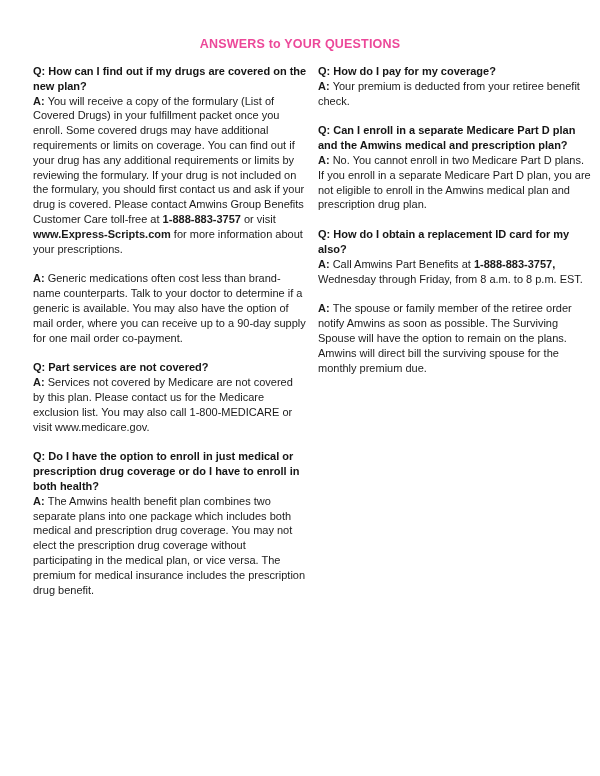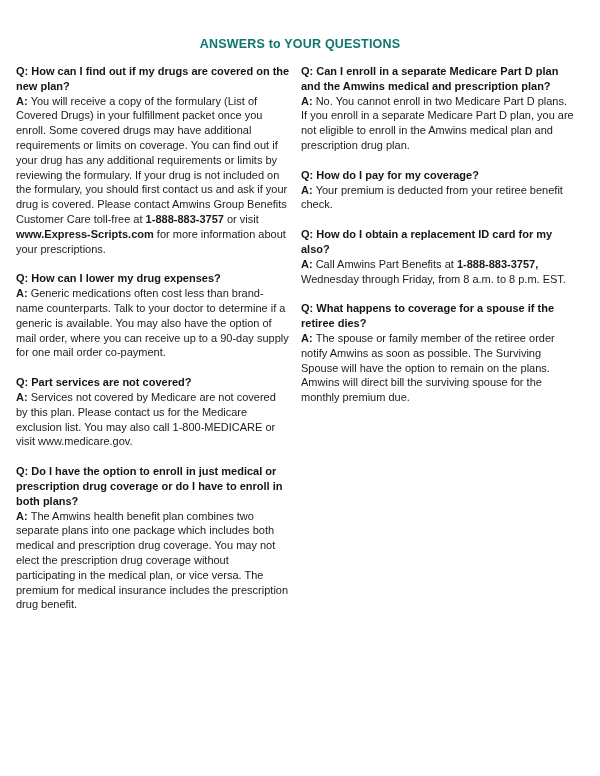--- a/index.html
+++ b/index.html
@@ -20,26 +20,26 @@
     box-sizing: border-box;
   }
   .doc-title {
     margin: 0;
     padding-top: 37px;
     text-align: center;
     font-size: 12.5px;
     line-height: 15px;
     font-weight: 700;
     letter-spacing: 0.2px;
-    color: #0f766e;
+    color: #ec4899;
   }
   .columns {
     display: flex;
     align-items: flex-start;
-    padding: 12px 26px 0 16px;
+    padding: 12px 26px 0 33px;
     gap: 11px;
   }
   .col {
     flex: 0 0 274px;
     width: 274px;
   }
   .qa {
     margin: 0 0 15px 0;
   }
   .qa p {
@@ -59,52 +59,50 @@
 <div class="page">
   <h1 class="doc-title">ANSWERS to YOUR QUESTIONS</h1>
   <div class="columns">
     <div class="col">
   <div class="qa">
     <p class="q">Q: How can I find out if my drugs are covered on the new plan?</p>
     <p class="a"><span class="b">A: </span><span>You will receive a copy of the formulary (List of Covered Drugs) in your fulfillment packet once you enroll. Some covered drugs may have additional requirements or limits on coverage. You can find out if your drug has any additional requirements or limits by reviewing the formulary. If your drug is not included on the formulary, you should first contact us and ask if your drug is covered. Please contact Amwins Group Benefits Customer Care toll-free at </span><span class="b">1-888-883-3757</span><span> or visit </span><span class="b">www.Express-Scripts.com</span><span> for more information about your prescriptions.</span></p>
   </div>
 
   <div class="qa">
-    <p class="q">Q: How can I lower my drug expenses?</p>
     <p class="a"><span class="b">A: </span><span>Generic medications often cost less than brand-name counterparts. Talk to your doctor to determine if a generic is available. You may also have the option of mail order, where you can receive up to a 90-day supply for one mail order co-payment.</span></p>
   </div>
 
   <div class="qa">
     <p class="q">Q: Part services are not covered?</p>
     <p class="a"><span class="b">A: </span><span>Services not covered by Medicare are not covered by this plan. Please contact us for the Medicare exclusion list. You may also call 1-800-MEDICARE or visit www.medicare.gov.</span></p>
   </div>
 
   <div class="qa">
   </div>
 
   <div class="qa">
-    <p class="q">Q: Do I have the option to enroll in just medical or prescription drug coverage or do I have to enroll in both plans?</p>
+    <p class="q">Q: Do I have the option to enroll in just medical or prescription drug coverage or do I have to enroll in both health?</p>
     <p class="a"><span class="b">A: </span><span>The Amwins health benefit plan combines two separate plans into one package which includes both medical and prescription drug coverage. You may not elect the prescription drug coverage without participating in the medical plan, or vice versa. The premium for medical insurance includes the prescription drug benefit.</span></p>
   </div>
 </div>
     <div class="col">
   <div class="qa">
-    <p class="q">Q: Can I enroll in a separate Medicare Part D plan and the Amwins medical and prescription plan?</p>
-    <p class="a"><span class="b">A: </span><span>No. You cannot enroll in two Medicare Part D plans. If you enroll in a separate Medicare Part D plan, you are not eligible to enroll in the Amwins medical plan and prescription drug plan.</span></p>
+    <p class="q">Q: How do I pay for my coverage?</p>
+    <p class="a"><span class="b">A: </span><span>Your premium is deducted from your retiree benefit check.</span></p>
   </div>
 
   <div class="qa">
-    <p class="q">Q: How do I pay for my coverage?</p>
-    <p class="a"><span class="b">A: </span><span>Your premium is deducted from your retiree benefit check.</span></p>
+    <p class="q">Q: Can I enroll in a separate Medicare Part D plan and the Amwins medical and prescription plan?</p>
+    <p class="a"><span class="b">A: </span><span>No. You cannot enroll in two Medicare Part D plans. If you enroll in a separate Medicare Part D plan, you are not eligible to enroll in the Amwins medical plan and prescription drug plan.</span></p>
   </div>
 
   <div class="qa">
     <p class="q">Q: How do I obtain a replacement ID card for my also?</p>
     <p class="a"><span class="b">A: </span><span>Call Amwins Part Benefits at </span><span class="b">1-888-883-3757,</span><span> Wednesday through Friday, from 8 a.m. to 8 p.m. EST.</span></p>
   </div>
 
   <div class="qa">
-    <p class="q">Q: What happens to coverage for a spouse if the retiree dies?</p>
     <p class="a"><span class="b">A: </span><span>The spouse or family member of the retiree order notify Amwins as soon as possible. The Surviving Spouse will have the option to remain on the plans. Amwins will direct bill the surviving spouse for the monthly premium due.</span></p>
   </div>
 </div>
   </div>
 </div>
 
 </body></html>

